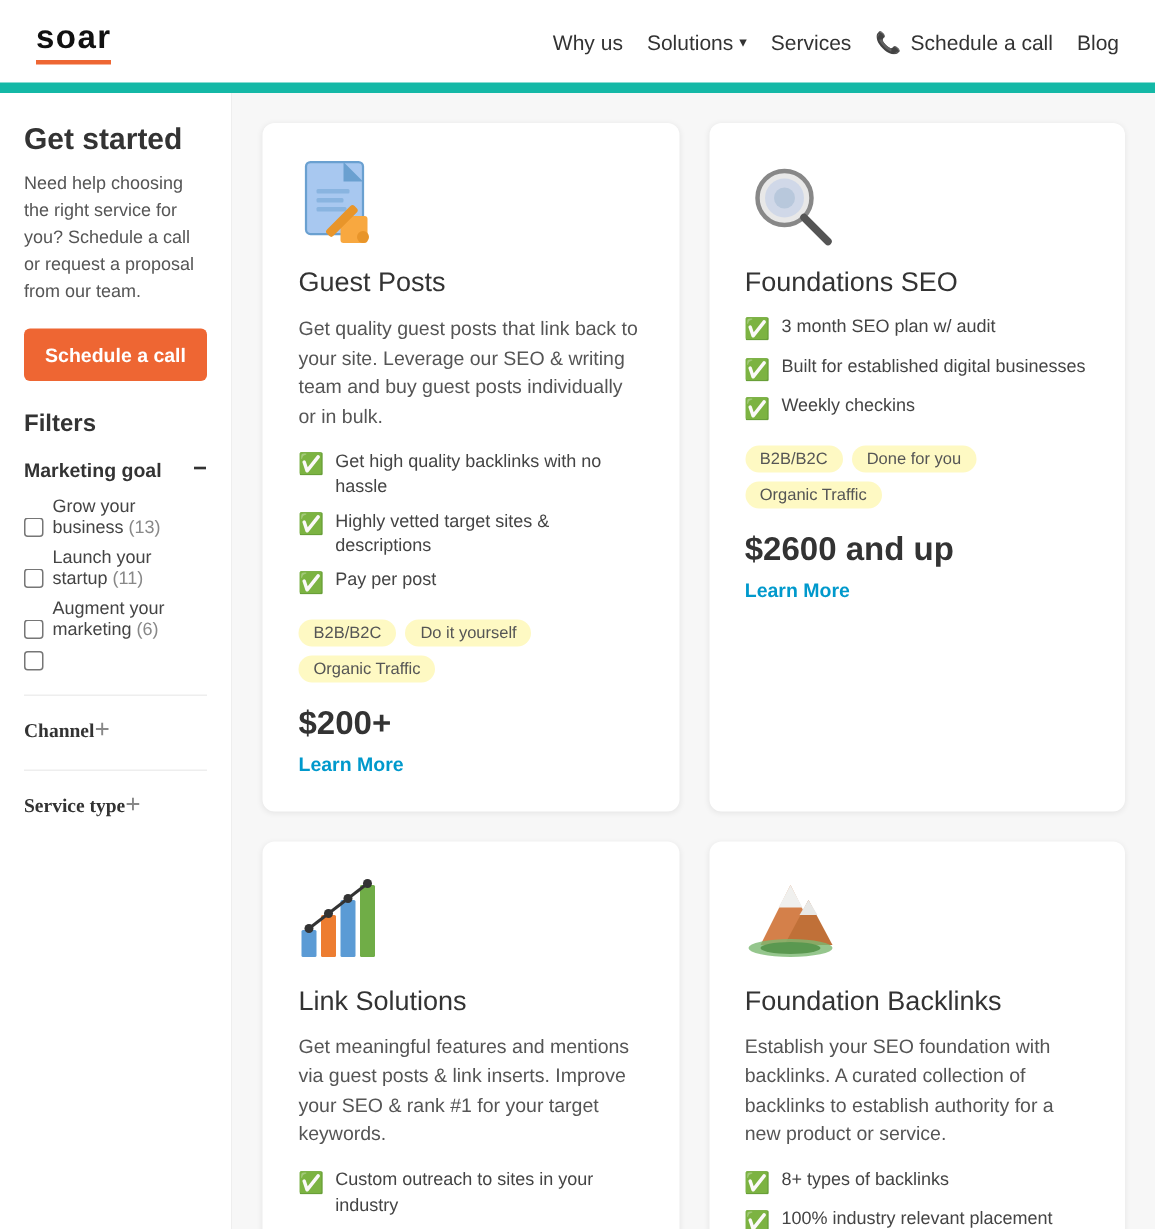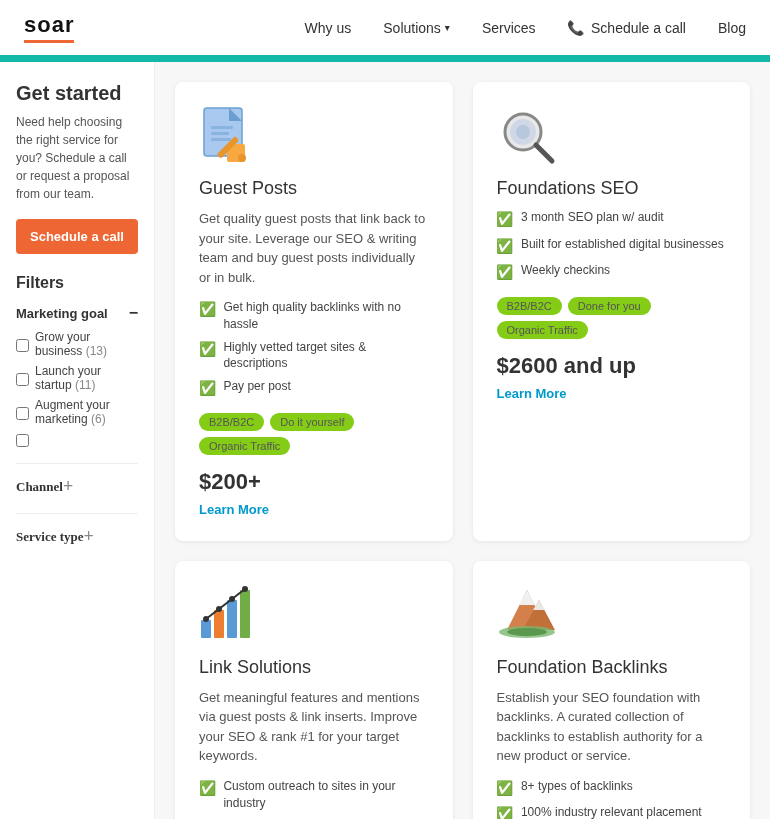--- a/index.html
+++ b/index.html
@@ -2,41 +2,41 @@
 <html><head>
   <meta charset="utf-8">
   <style>
     * { box-sizing: border-box; margin: 0; padding: 0; }
     body { font-family: -apple-system, BlinkMacSystemFont, 'Segoe UI', Arial, sans-serif; font-size: 14px; color: #333; background: #fff; }
 
     
     .header { display: flex; align-items: center; justify-content: space-between; padding: 12px 24px; border-bottom: 7px solid #14b8a6; }
     .logo { font-size: 22px; font-weight: 700; color: #111; letter-spacing: 1px; }
     .logo-underline { display: block; height: 3px; background: #e63; width: 100%; margin-top: 2px; }
-    .nav { display: flex; align-items: center; gap: 32px; }
+    .nav { display: flex; align-items: center; gap: 16px; }
     .nav-item { font-size: 14px; color: #333; cursor: pointer; text-decoration: none; }
     .nav-solutions { display: flex; align-items: center; gap: 4px; }
     .chevron-down { font-size: 10px; }
     .schedule-btn { display: flex; align-items: center; gap: 6px; font-size: 14px; color: #333; cursor: pointer; }
     .phone-icon { color: #e63; font-size: 14px; }
 
     
     .main-layout { display: flex; min-height: calc(100vh - 50px); }
 
     
     .sidebar { width: 155px; min-width: 155px; padding: 20px 16px; border-right: 1px solid #eee; }
     .sidebar-title { font-size: 20px; font-weight: 700; margin-bottom: 8px; }
     .sidebar-desc { font-size: 12px; color: #555; line-height: 1.5; margin-bottom: 16px; }
     .schedule-call-btn { background: #e63; color: #fff; border: none; border-radius: 4px; padding: 10px 14px; font-size: 13px; font-weight: 600; cursor: pointer; width: 100%; margin-bottom: 20px; }
 
     .filters-title { font-size: 16px; font-weight: 700; margin-bottom: 12px; }
     .filter-section { margin-bottom: 16px; }
     .filter-header { display: flex; justify-content: space-between; align-items: center; font-weight: 600; font-size: 13px; margin-bottom: 8px; cursor: pointer; }
     .filter-minus { font-size: 16px; color: #333; }
-    .filter-item { display: flex; align-items: center; gap: 6px; margin-bottom: 6px; font-size: 12px; color: #444; cursor: pointer; }
+    .filter-item { display: flex; align-items: flex-end; gap: 6px; margin-bottom: 6px; font-size: 12px; color: #444; cursor: pointer; }
     .filter-item input[type=checkbox] { margin-top: 2px; cursor: pointer; }
     .filter-count { color: #888; }
     .filter-divider { border: none; border-top: 1px solid #eee; margin: 12px 0; }
 
     .channel-header { display: flex; align-items: center; font-weight: 600; font-size: 13px; margin-bottom: 8px; cursor: pointer; font-family: Liberation Serif, serif; }
     .plus-icon { font-size: 18px; color: #888; }
 
     
     .cards-area { flex: 1; padding: 20px; background: #f7f7f7; }
     .cards-grid { display: grid; grid-template-columns: 1fr 1fr; gap: 20px; }
@@ -44,21 +44,21 @@
     .card { background: #fff; border-radius: 8px; padding: 24px; box-shadow: 0 1px 4px rgba(0,0,0,0.08); }
     .card-icon { width: 60px; height: 60px; margin-bottom: 12px; }
 
     
     .card-title { font-size: 18px; font-weight: 400; margin-bottom: 10px; }
     .card-desc { font-size: 13px; color: #555; line-height: 1.5; margin-bottom: 12px; }
     .card-features { list-style: none; margin-bottom: 14px; }
     .card-features li { display: flex; align-items: flex-start; gap: 7px; font-size: 12px; color: #444; margin-bottom: 6px; line-height: 1.4; }
     .check-icon { color: #3bb; font-size: 14px; flex-shrink: 0; margin-top: 1px; }
     .tags { display: flex; flex-wrap: wrap; gap: 6px; margin-bottom: 14px; }
-    .tag { background: #84cc16; border-radius: 12px; padding: 3px 10px; font-size: 11px; color: #555; }
+    .tag { background: #fef9c3; border-radius: 12px; padding: 3px 10px; font-size: 11px; color: #555; }
     .card-price { font-size: 22px; font-weight: 700; margin-bottom: 6px; }
     .learn-more { color: #0099cc; font-size: 13px; font-weight: 600; cursor: pointer; text-decoration: none; display: inline-block; }
   </style>
 </head>
 <body>
 
 <header class="header">
   <div class="logo">
     <span>soar</span>
     <span class="logo-underline"></span>

